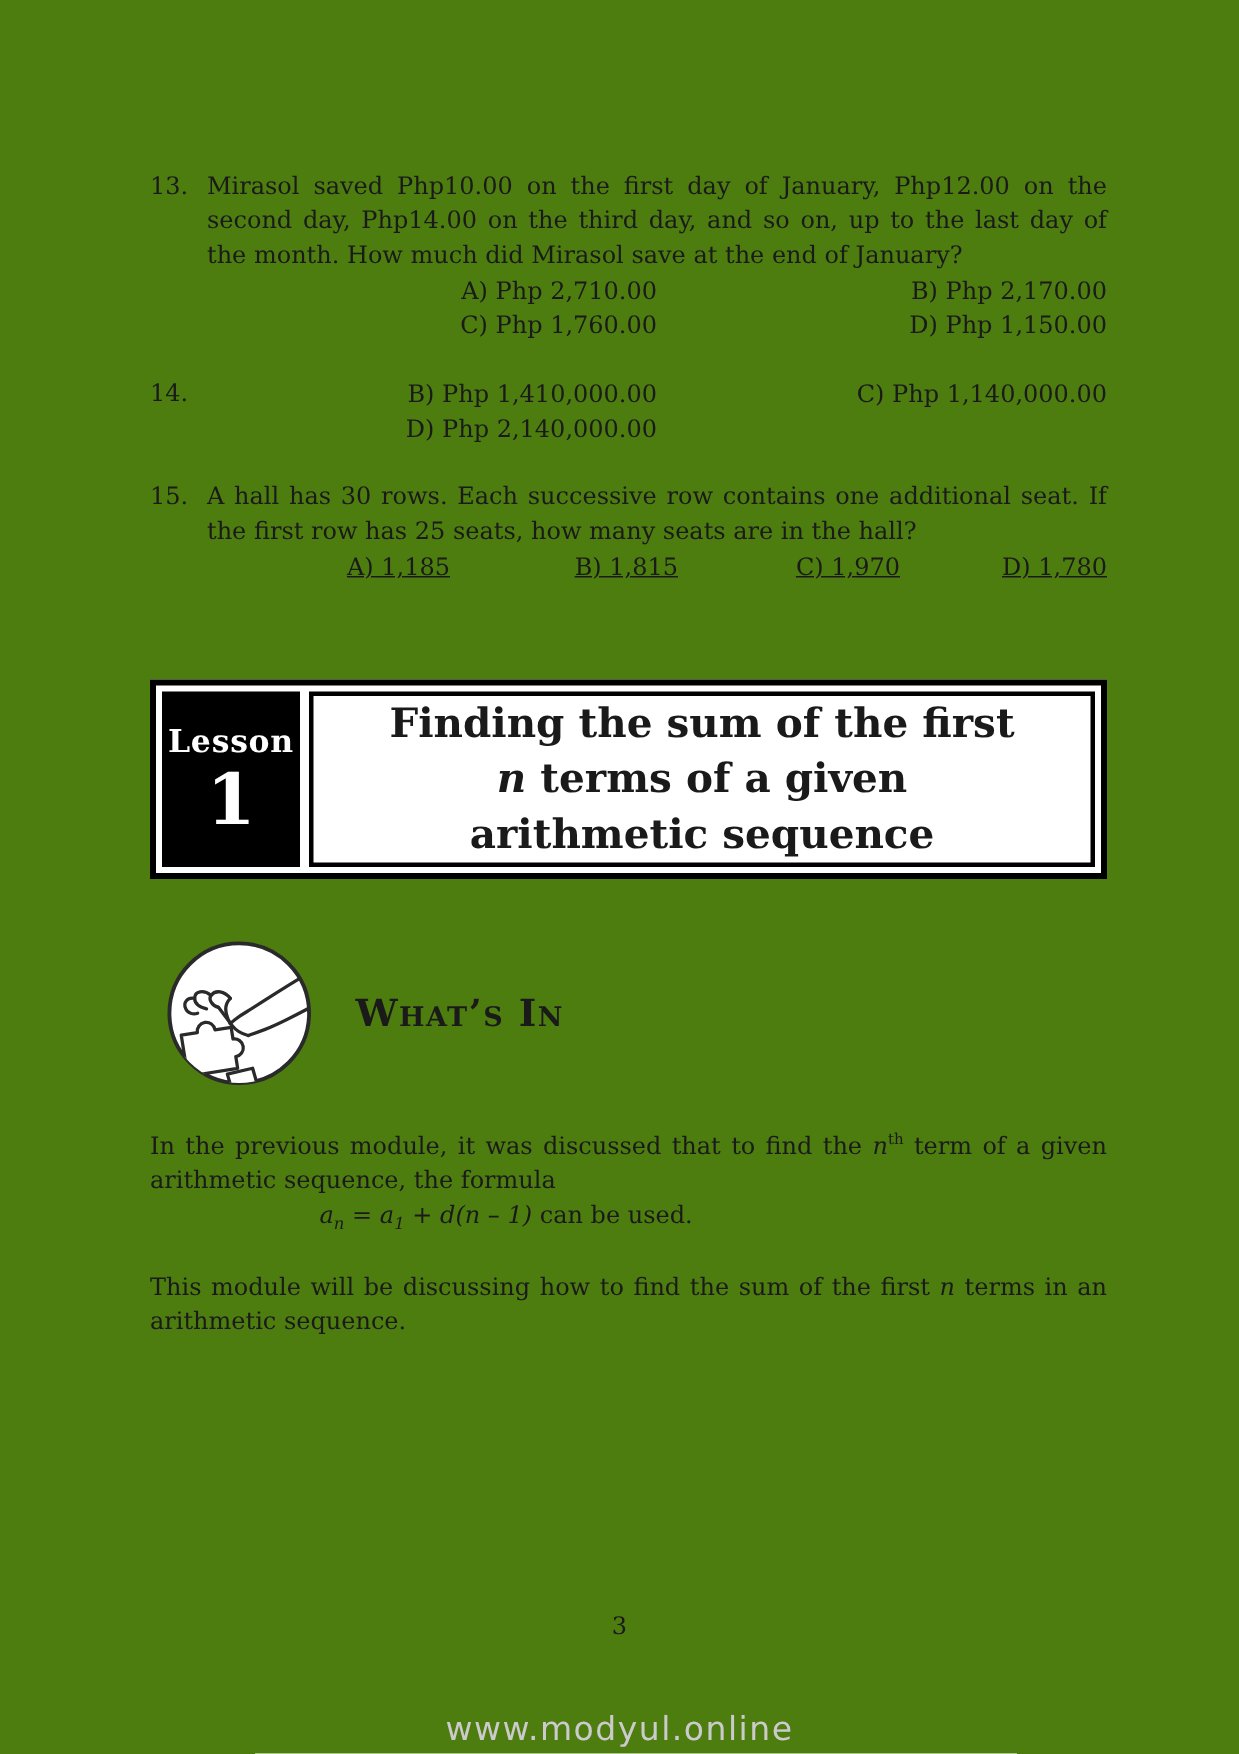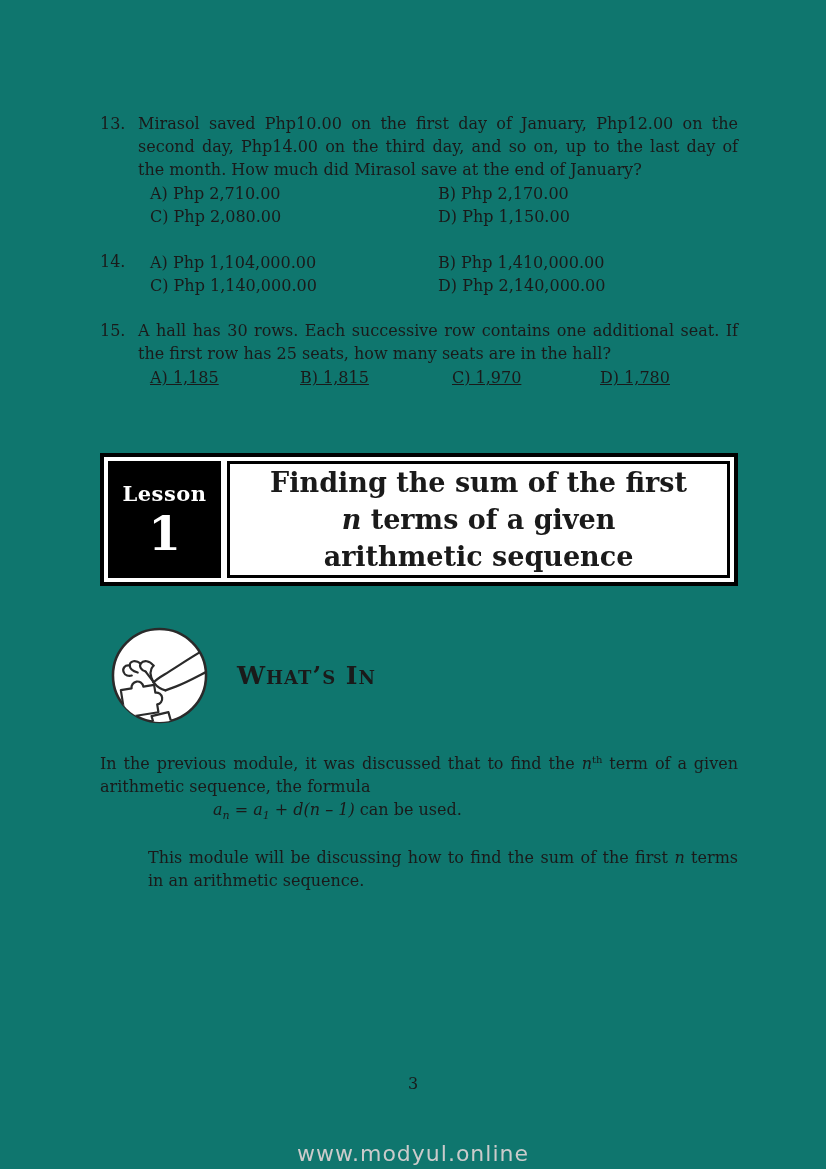--- a/index.html
+++ b/index.html
@@ -1,54 +1,54 @@
 <!DOCTYPE html>
 <html><head>
 <meta charset="utf-8">
 <style>
   * { margin:0; padding:0; box-sizing:border-box; }
   html, body { background:#ffffff; }
   .page {
     position:relative;
     width:826px; height:1169px;
-    background:#0f766e;
+    background:#4d7c0f;
     color:#1a1a1a;
     font-family:"DejaVu Serif","Liberation Serif",serif;
     font-size:16px; line-height:23px;
     overflow:hidden;
     padding-left:11px;
   }
   .content {
     position:absolute;
     left:100px; top:112px;
     width:638px;
   }
 
   
   .question { display:flex; margin-bottom:22px; }
   .q-num { width:38px; flex:none; }
   .q-body { flex:1; min-width:0; }
   .q-text { text-align:justify; }
-  .options { display:grid; padding-left:12px; margin-top:1px; }
+  .options { display:grid; padding-left:12px; margin-top:1px;text-align:right; }
   .options.cols2 { grid-template-columns:288px 1fr; }
   .options.cols4 { grid-template-columns:150px 152px 148px 1fr;text-decoration:underline; }
   .option { white-space:nowrap; line-height:23px; }
 
   
   .lesson-banner {
     margin-top:64px;
     height:133px;
     border:4px solid #000;
     background:#ffffff;
     padding:4px;
     display:flex;
     gap:6px;
   }
   .lesson-box {
-    flex:none; width:113px;
+    flex:none; width:92px;
     background:#000; color:#fff;
     display:flex; flex-direction:column;
     align-items:center; justify-content:center;
     font-weight:bold;
   }
   .lesson-label { font-size:21px; line-height:24px; letter-spacing:0.5px; }
   .lesson-num { font-size:47px; line-height:48px; margin-top:4px; }
   .lesson-title {
     flex:1;
     border:3px solid #000;
@@ -66,21 +66,21 @@
   .whats-in-heading {
     margin-left:26px;
     font-size:25px; font-weight:bold;
     font-variant:small-caps;
     letter-spacing:1px;
   }
 
   
   .body-text { text-align:justify; }
   .p1 { margin-top:25px; }
-  .p2 { margin-top:25px;margin-left:48px; }
+  .p2 { margin-top:25px; }
   .var { font-style:italic; }
   sup { font-size:10px; line-height:0; }
   sub { font-size:11px; line-height:0; font-style:italic; }
   .formula-line { padding-left:113px; }
   .formula-line .var { font-style:italic; }
 
   
   .page-number {
     position:absolute; top:1072px; left:0;
     width:100%; text-align:center; font-size:16px;
@@ -100,31 +100,30 @@
 <div class="page">
   <main class="content">
 
     <section class="question">
       <div class="q-num">13.</div>
       <div class="q-body">
         <p class="q-text">Mirasol saved Php10.00 on the first day of January, Php12.00 on the second day, Php14.00 on the third day, and so on, up to the last day of the month. How much did Mirasol save at the end of January?</p>
         <div class="options cols2">
           <span class="option">A) Php 2,710.00</span>
           <span class="option">B) Php 2,170.00</span>
-          <span class="option">C) Php 2,080.00</span>
+          <span class="option">C) Php 1,760.00</span>
           <span class="option">D) Php 1,150.00</span>
         </div>
       </div>
     </section>
 
     <section class="question">
       <div class="q-num">14.</div>
       <div class="q-body">
         <div class="options cols2">
-          <span class="option">A) Php 1,104,000.00</span>
           <span class="option">B) Php 1,410,000.00</span>
           <span class="option">C) Php 1,140,000.00</span>
           <span class="option">D) Php 2,140,000.00</span>
         </div>
       </div>
     </section>
 
     <section class="question">
       <div class="q-num">15.</div>
       <div class="q-body">

